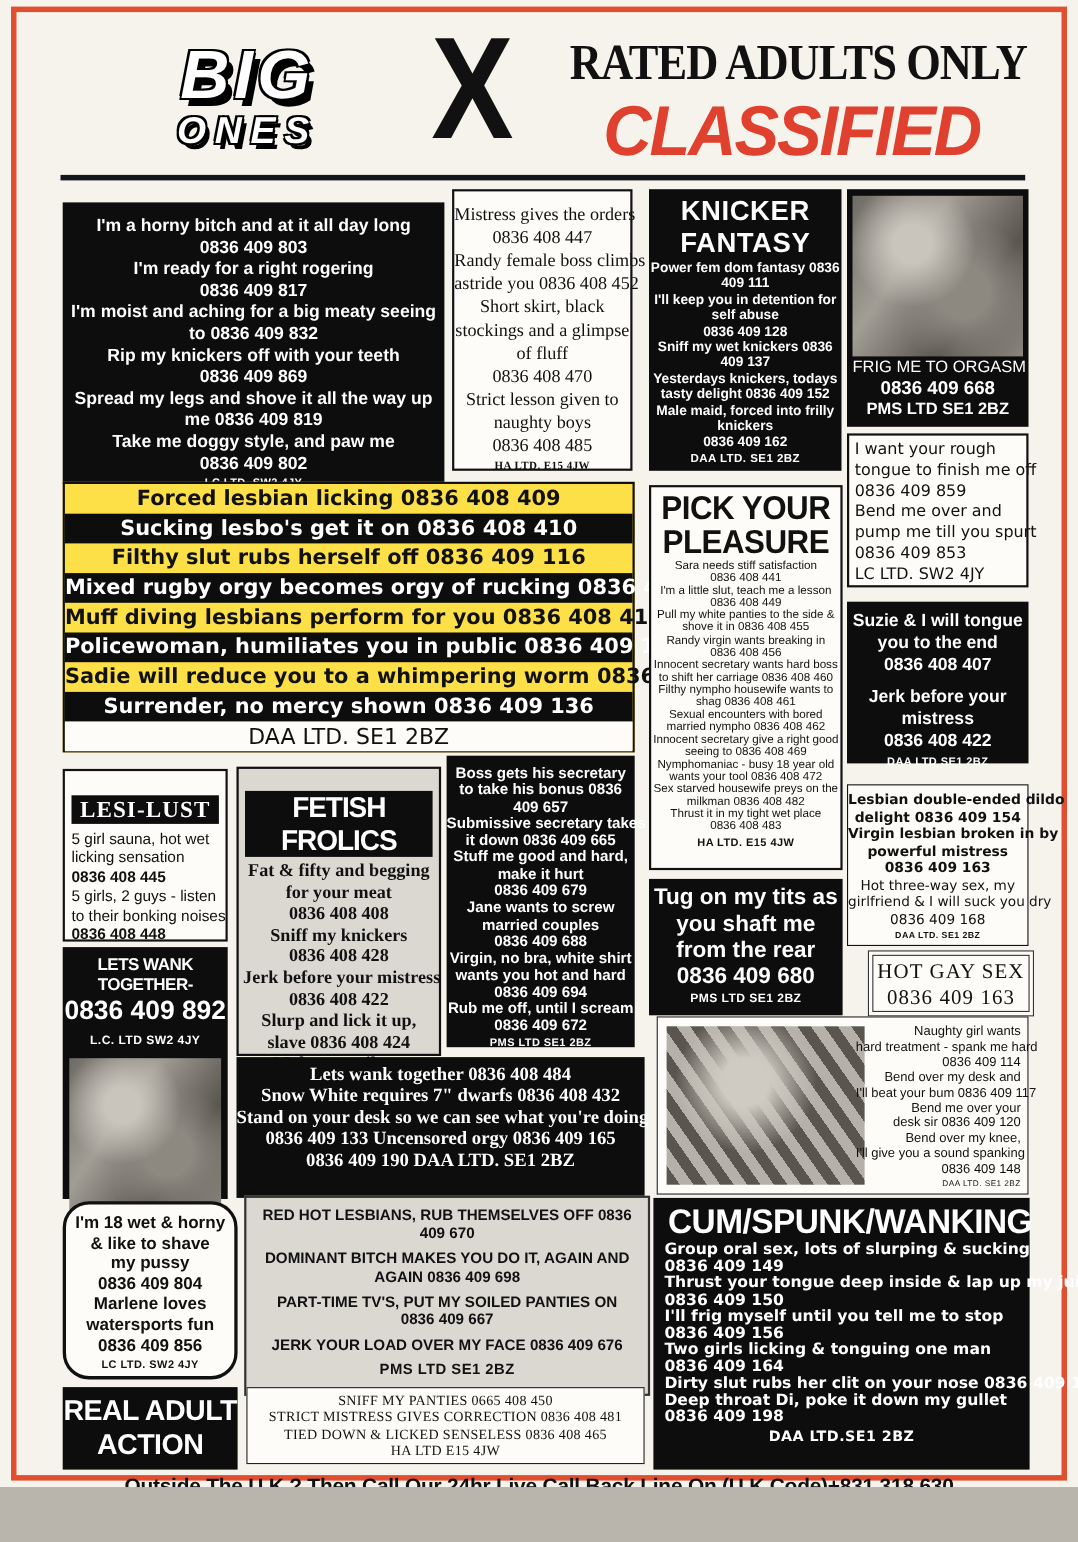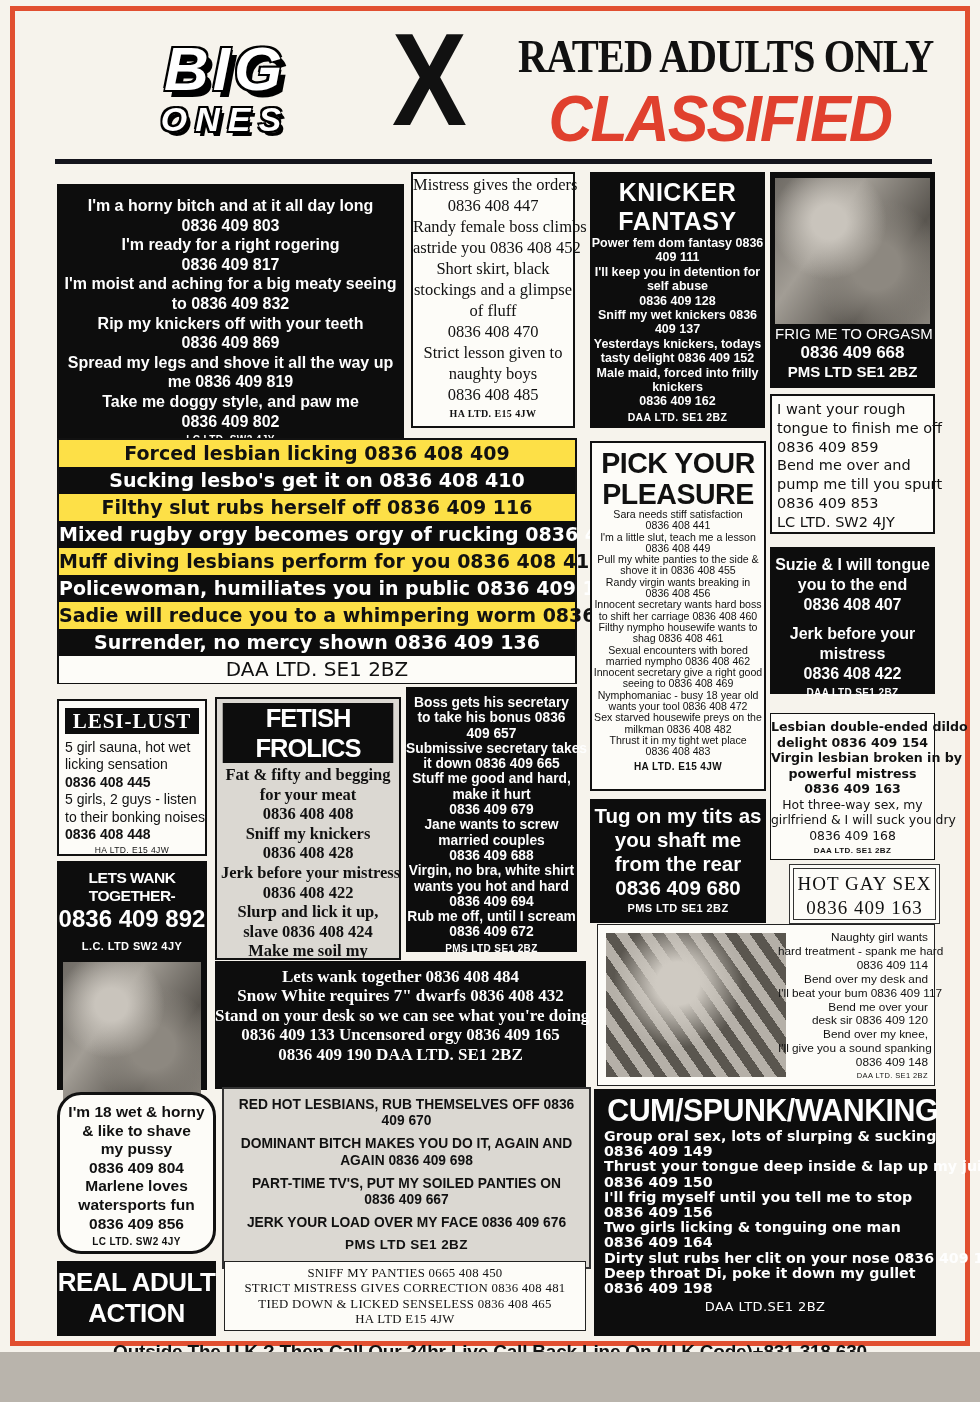--- a/index.html
+++ b/index.html
@@ -27,21 +27,21 @@
      text-shadow:-2px -2px 0 #000,2px -2px 0 #000,-2px 2px 0 #000,2px 2px 0 #000,4px 5px 0 #000;}
   #xmark{left:392px;top:14px;font-size:132px;font-weight:900;line-height:1;transform:scaleX(.85);transform-origin:left top;}
   #rated{left:518px;top:30px;width:500px;font-family:"Liberation Serif",serif;font-weight:700;font-size:46px;
      letter-spacing:-1px;transform:scaleX(.88);transform-origin:left top;white-space:nowrap;}
   #classified{left:524px;top:82px;width:412px;text-align:center;font-size:64px;font-weight:900;font-style:italic;
      color:#e0402e;letter-spacing:-2px;transform:scaleX(.95);transform-origin:left top;white-space:nowrap;}
   #hrule{left:55px;top:159px;width:877px;height:5px;background:#14141c;}
   
   #ad-horny{left:57px;top:184px;width:347px;height:256px;padding-top:12px;font-size:16px;font-weight:700;}
   #ad-horny .ln{line-height:19.6px;}
-  #ad-mistress{left:411px;top:172px;width:164px;height:256px;border:2px solid #111;font-size:16.5px;}
+  #ad-mistress{left:411px;top:172px;width:164px;height:256px;border:2px solid #111;padding-top:10px;font-size:16.5px;}
   #ad-mistress .ln{line-height:21px;}
   #ad-knicker{left:590px;top:172px;width:175px;height:256px;padding-top:6px;}
   #ad-knicker .ttl{font-size:25px;font-weight:700;line-height:29px;letter-spacing:.5px;}
   #ad-knicker .ln{font-size:12.5px;font-weight:700;line-height:14.4px;}
   #ad-knicker .co{font-size:10.5px;margin-top:1px;}
   #ad-frig{left:770px;top:172px;width:165px;height:216px;padding:6px 5px 0;}
   #ad-frig .photo{width:155px;height:146px;margin:0 auto;}
   #ad-frig .ln{line-height:19px;font-size:15px;}
   #ad-frig .ln.num{font-weight:700;font-size:17px;}
   #ad-frig .ln:last-child{font-weight:700;font-size:15px;}
@@ -56,32 +56,32 @@
   #ad-pick .ttl{font-size:30px;font-weight:700;line-height:31px;letter-spacing:-.5px;transform:scaleX(.95);}
   #ad-pick .ln{font-size:10.6px;line-height:11.3px;}
   #ad-pick .co{font-size:10px;}
   #ad-suzie{left:770px;top:547px;width:165px;height:147px;padding-top:8px;font-weight:700;font-size:16px;}
   #ad-suzie .ln{line-height:20px;}
   #ad-suzie .g2{margin-top:9px;}
   #ad-dildo{left:770px;top:713px;width:165px;height:147px;border:1px solid #111;padding-top:5px;}
   #ad-dildo .g1 .ln{font-size:12.6px;font-weight:700;line-height:15.6px;font-family:"DejaVu Sans",sans-serif;}
   #ad-dildo .g2 .ln{font-size:12.4px;line-height:15.4px;font-family:"DejaVu Sans",sans-serif;}
   #ad-dildo .co{font-size:8px;}
-  #ad-lesi{left:57px;top:699px;width:150px;height:157px;border:2px solid #111;padding:7px 6px 0;}
+  #ad-lesi{left:57px;top:699px;width:150px;height:157px;border:2px solid #111;padding:22px 6px 0;}
   #ad-lesi .ttl{background:#0d0d0d;color:#fff;font-family:"Liberation Serif",serif;font-weight:700;
      font-size:21px;line-height:26px;text-align:center;letter-spacing:1px;}
   #ad-lesi .lines{margin-top:5px;text-align:left;font-size:14px;}
   #ad-lesi .ln{line-height:17.4px;}
   #ad-lesi .co{font-size:8.5px;font-weight:400;}
   #ad-wankleft{left:57px;top:861px;width:150px;height:229px;padding-top:8px;}
   #ad-wankleft .ttl{font-size:15.5px;font-weight:700;letter-spacing:-.5px;line-height:18px;}
   #ad-wankleft .num{font-size:24px;font-weight:700;line-height:28px;}
   #ad-wankleft .co{font-size:11px;margin-top:6px;}
   #ad-wankleft .photo{width:138px;height:142px;margin:8px auto 0;}
-  #ad-fetish{left:215px;top:697px;width:186px;height:263px;border:2px solid #111;padding:4px 4px 0;}
+  #ad-fetish{left:215px;top:697px;width:186px;height:263px;border:2px solid #111;padding:20px 4px 0;}
   #ad-fetish .ttl{background:#0d0d0d;color:#fff;font-size:26px;font-weight:700;line-height:30px;
      letter-spacing:-1px;transform:scaleX(.98);}
   #ad-fetish .lines{font-family:"Liberation Serif",serif;font-weight:700;font-size:16.5px;margin-top:2px;}
   #ad-fetish .ln{line-height:19.6px;}
   #ad-boss{left:406px;top:687px;width:171px;height:265px;padding-top:8px;font-weight:700;font-size:13.8px;}
   #ad-boss .ln{line-height:15.3px;}
   #ad-boss .co{font-size:10px;}
   #ad-tug{left:590px;top:799px;width:176px;height:124px;padding-top:5px;font-weight:700;font-size:20.5px;}
   #ad-tug .ln{line-height:24px;}
   #ad-tug .co{font-size:11px;margin-top:1px;}
@@ -101,21 +101,21 @@
      background:#fdfcf8;padding-top:8px;font-weight:700;font-size:15.5px;}
   #ad-im18 .ln{line-height:18.6px;}
   #ad-im18 .co{font-size:10px;}
   #ad-redhot{left:222px;top:1087px;width:369px;height:182px;border:2px solid #333;padding:8px 14px 0;font-weight:700;font-size:13.8px;}
   #ad-redhot .ln{white-space:normal;line-height:16.2px;margin-bottom:7px;}
   #ad-redhot .co{font-size:13.5px;margin-top:-2px;}
   #ad-cum{left:594px;top:1089px;width:342px;height:247px;padding:4px 10px 0;}
   #ad-cum .ttl{font-size:31px;font-weight:700;line-height:36px;letter-spacing:-.5px;text-align:center;transform:scaleX(.98);}
   #ad-cum .lines{text-align:left;font-weight:700;font-size:14.2px;font-family:"DejaVu Sans",sans-serif;}
   #ad-cum .ln{line-height:15.2px;}
-  #ad-cum .co{font-size:13px;font-weight:400;font-family:"DejaVu Sans",sans-serif;margin-top:2px;}
+  #ad-cum .co{font-size:13px;font-weight:700;font-family:"DejaVu Sans",sans-serif;margin-top:2px;}
   #ad-real{left:57px;top:1261px;width:159px;height:75px;padding-top:6px;font-size:26px;font-weight:700;}
   #ad-real .ln{line-height:31px;letter-spacing:-.5px;}
   #ad-sniff{left:224px;top:1261px;width:362px;height:70px;border:1px solid #222;background:#fdfcf8;padding-top:4px;
      font-family:"Liberation Serif",serif;font-size:12.8px;}
   #ad-sniff .ln{line-height:15.4px;letter-spacing:.3px;}
   
   #callback{left:0;top:1341px;width:980px;text-align:center;font-size:19px;font-weight:700;letter-spacing:-.2px;}
   #chargebar{left:78px;top:1369px;width:824px;height:28px;background:#e9573a;color:#fff;text-align:center;
      font-size:21.5px;line-height:28px;letter-spacing:.3px;border-top:2px solid #3a3a46;}
   

